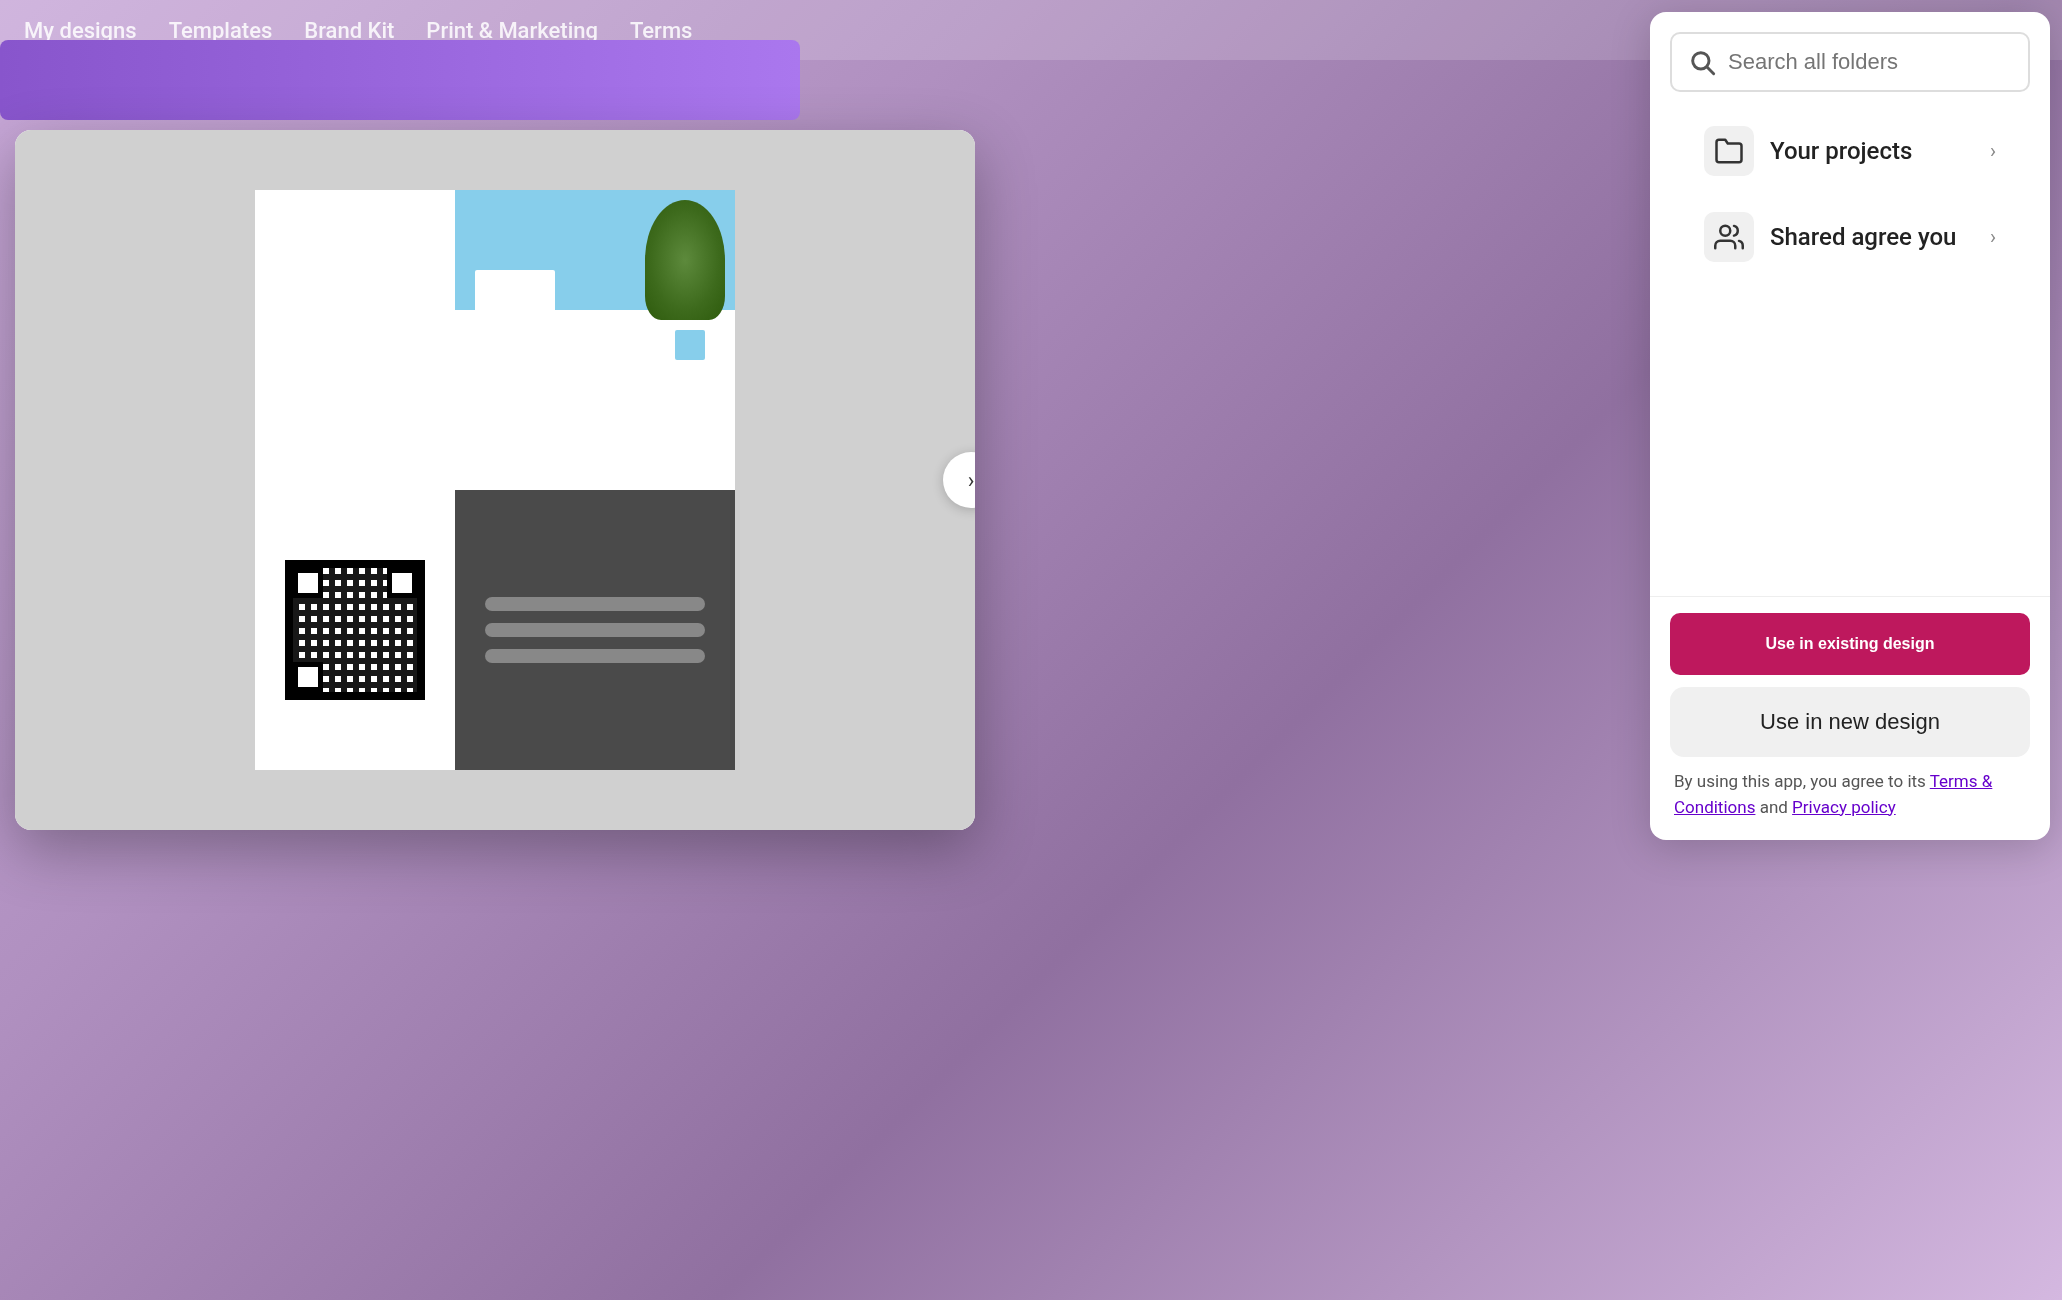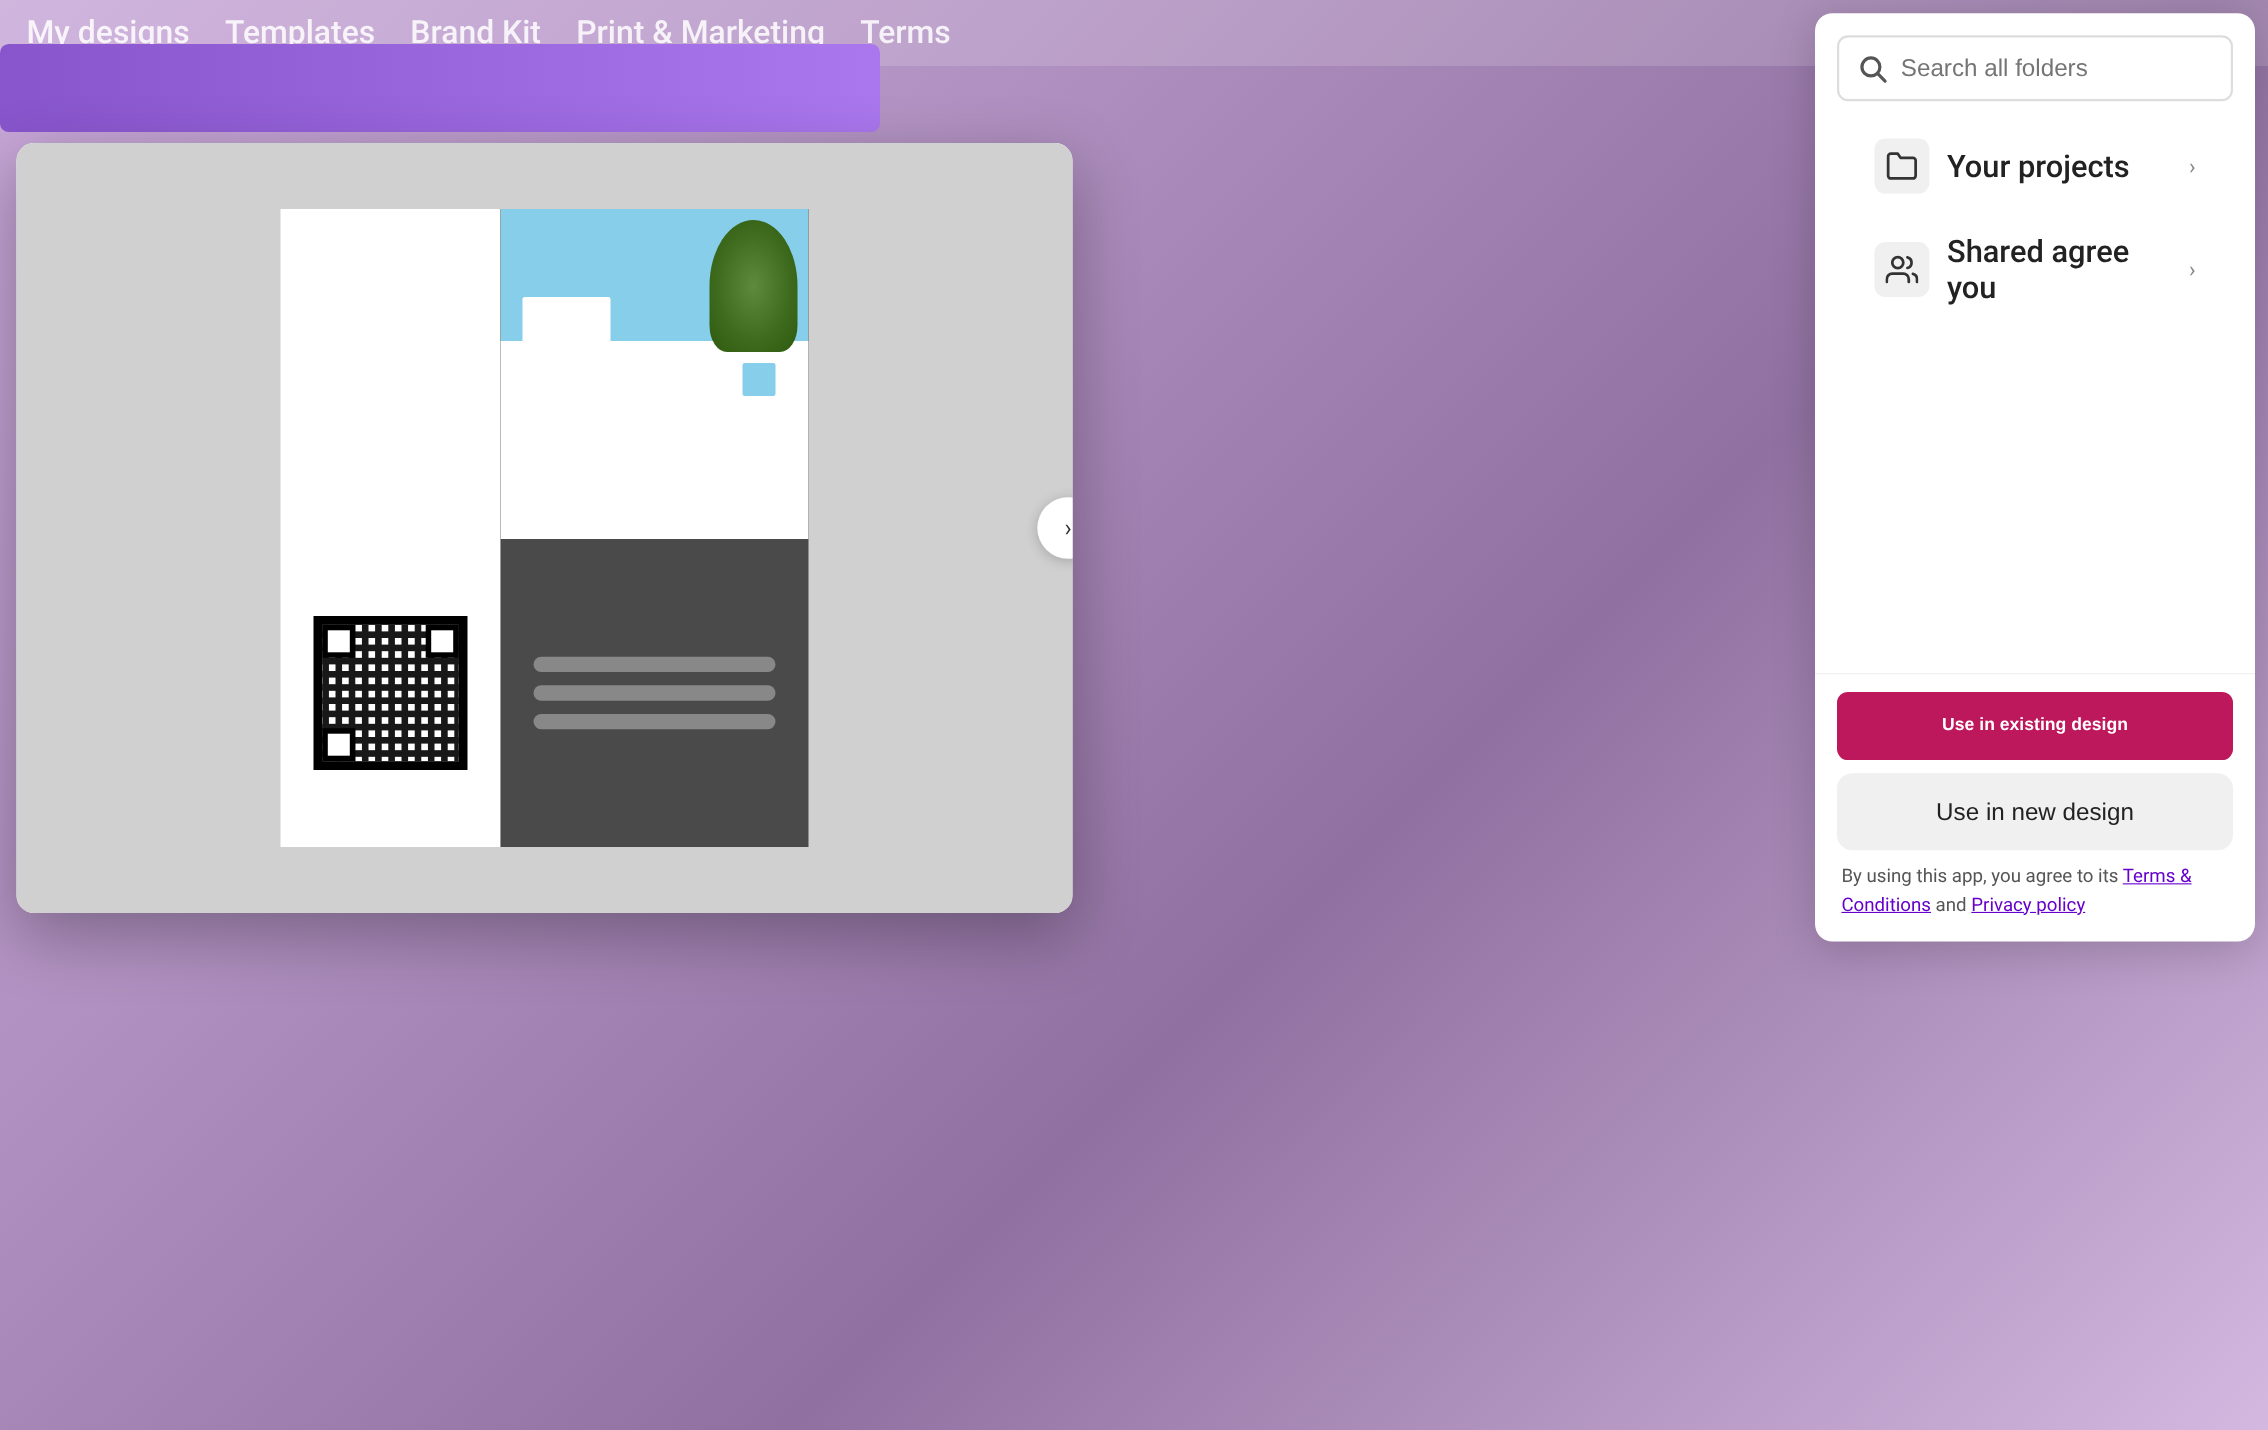--- a/index.html
+++ b/index.html
@@ -32,21 +32,21 @@
       height: 60px;
       background: rgba(255,255,255,0.15);
       display: flex;
       align-items: center;
       padding: 0 24px;
       gap: 32px;
     }
 
     .nav-item {
       color: rgba(255,255,255,0.85);
-      font-size: 29px;
+      font-size: 22px;
       font-weight: 500;
     }
 
     .bg-purple-bar {
       position: absolute;
       top: 40px;
       left: 0;
       width: 800px;
       height: 80px;
       background: linear-gradient(90deg, #8855cc, #aa77ee);
@@ -339,21 +339,21 @@
     }
 
     .folder-icon-svg {
       width: 30px;
       height: 30px;
       color: #333;
     }
 
     .folder-label {
       flex: 1;
-      font-size: 28px;
+      font-size: 24px;
       font-weight: 500;
       color: #222;
     }
 
     .chevron-icon {
       color: #888;
       font-size: 20px;
     }
 
     

